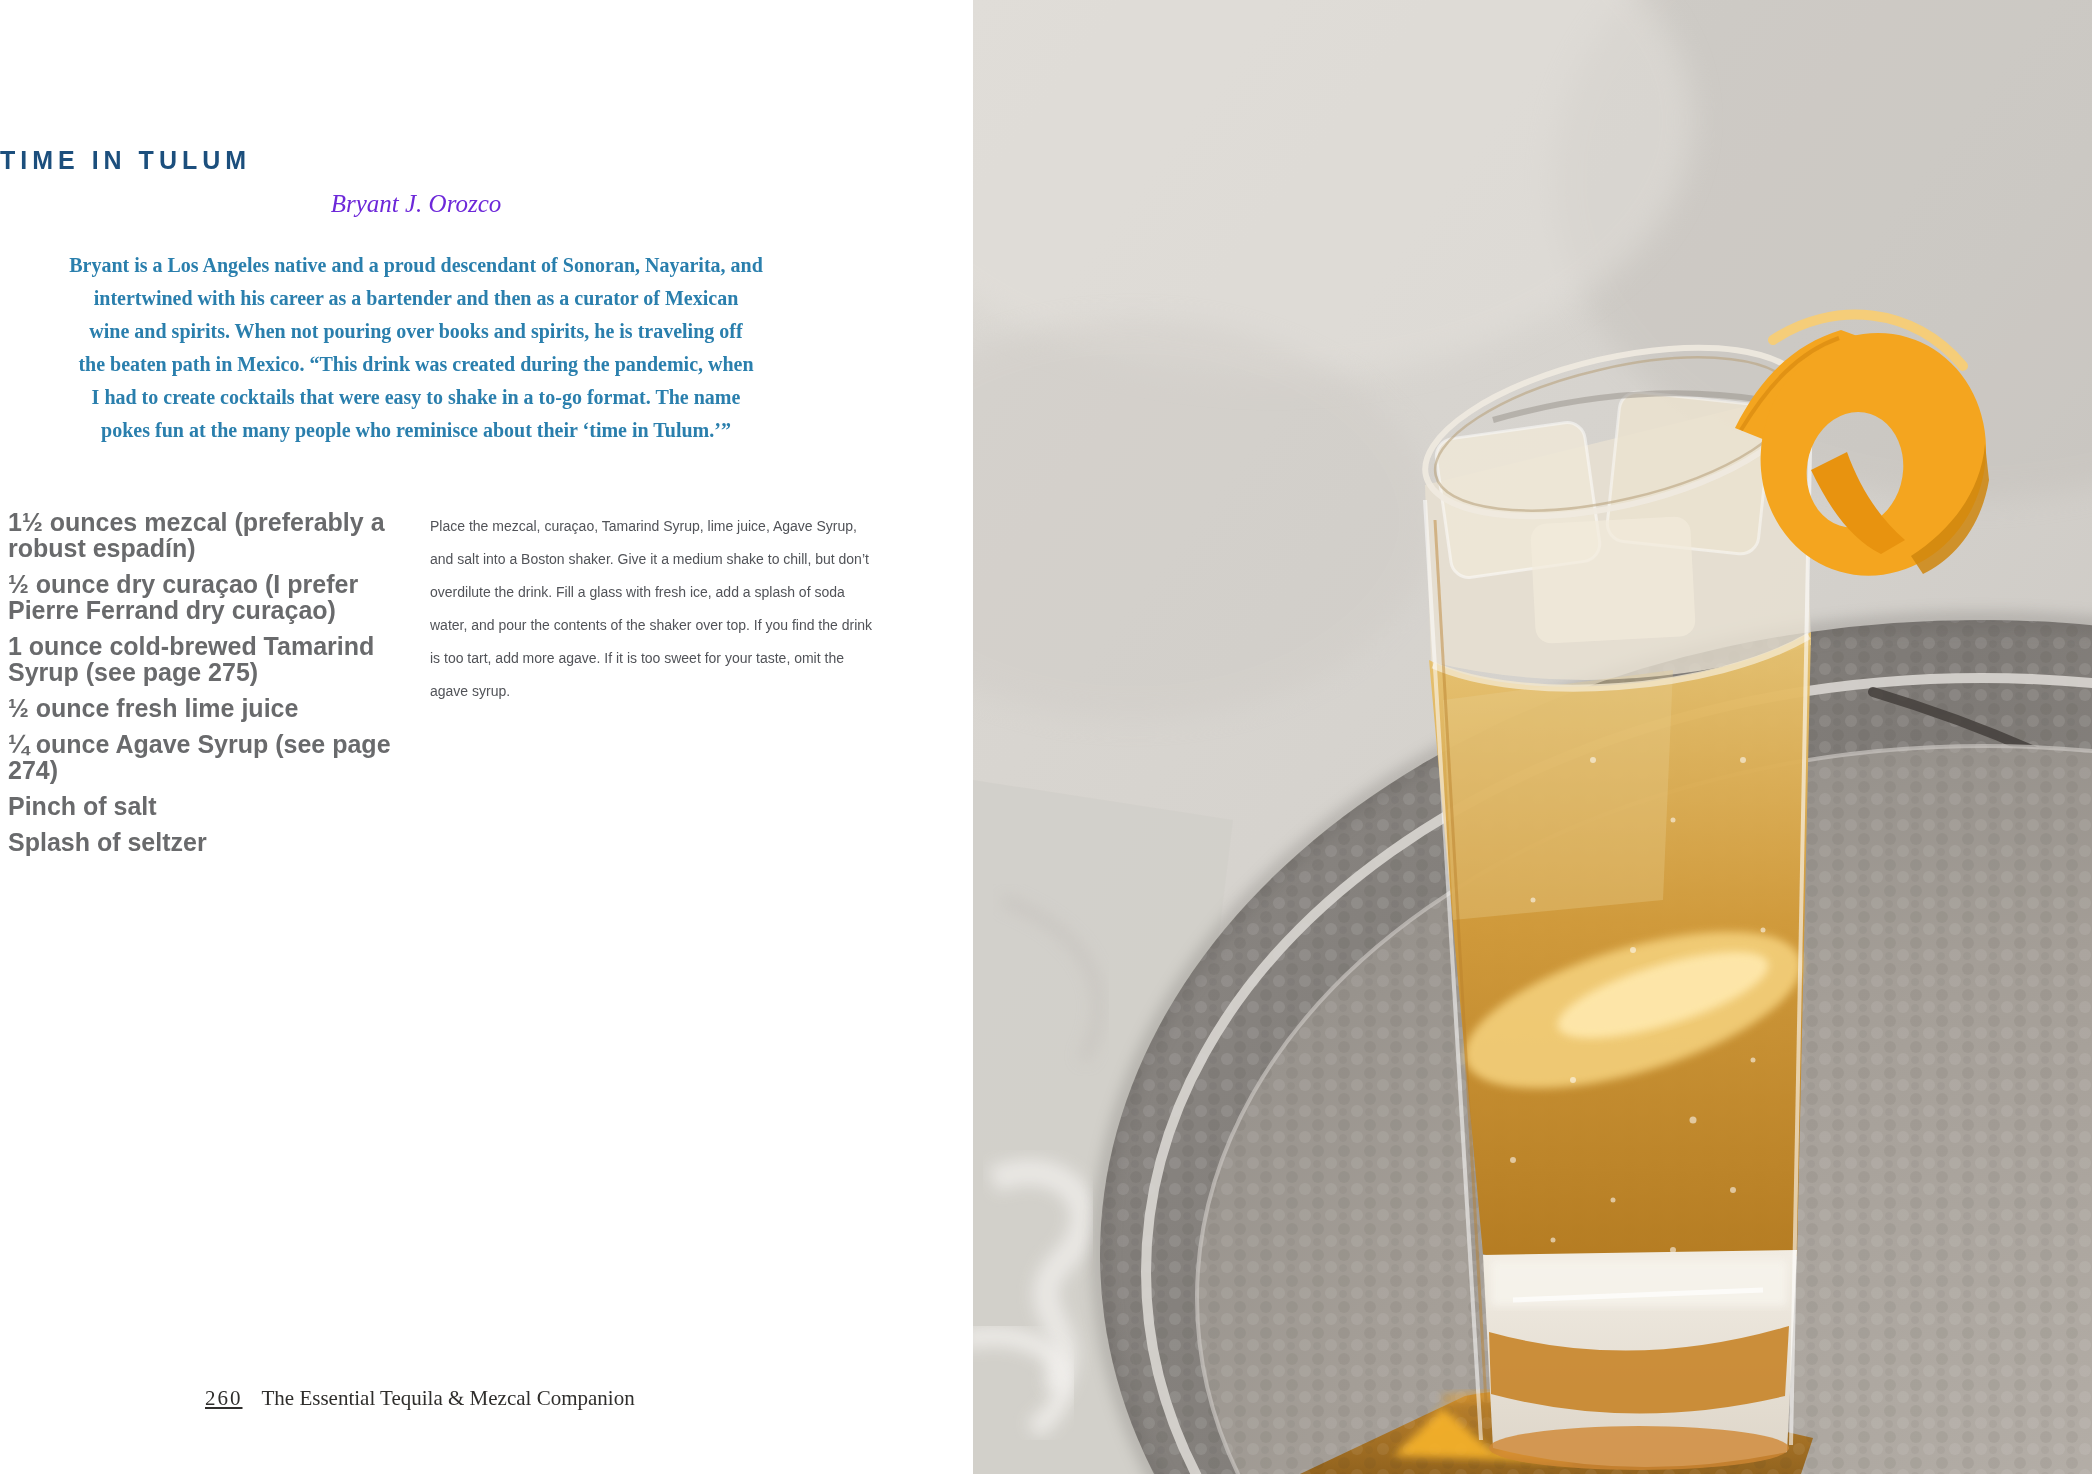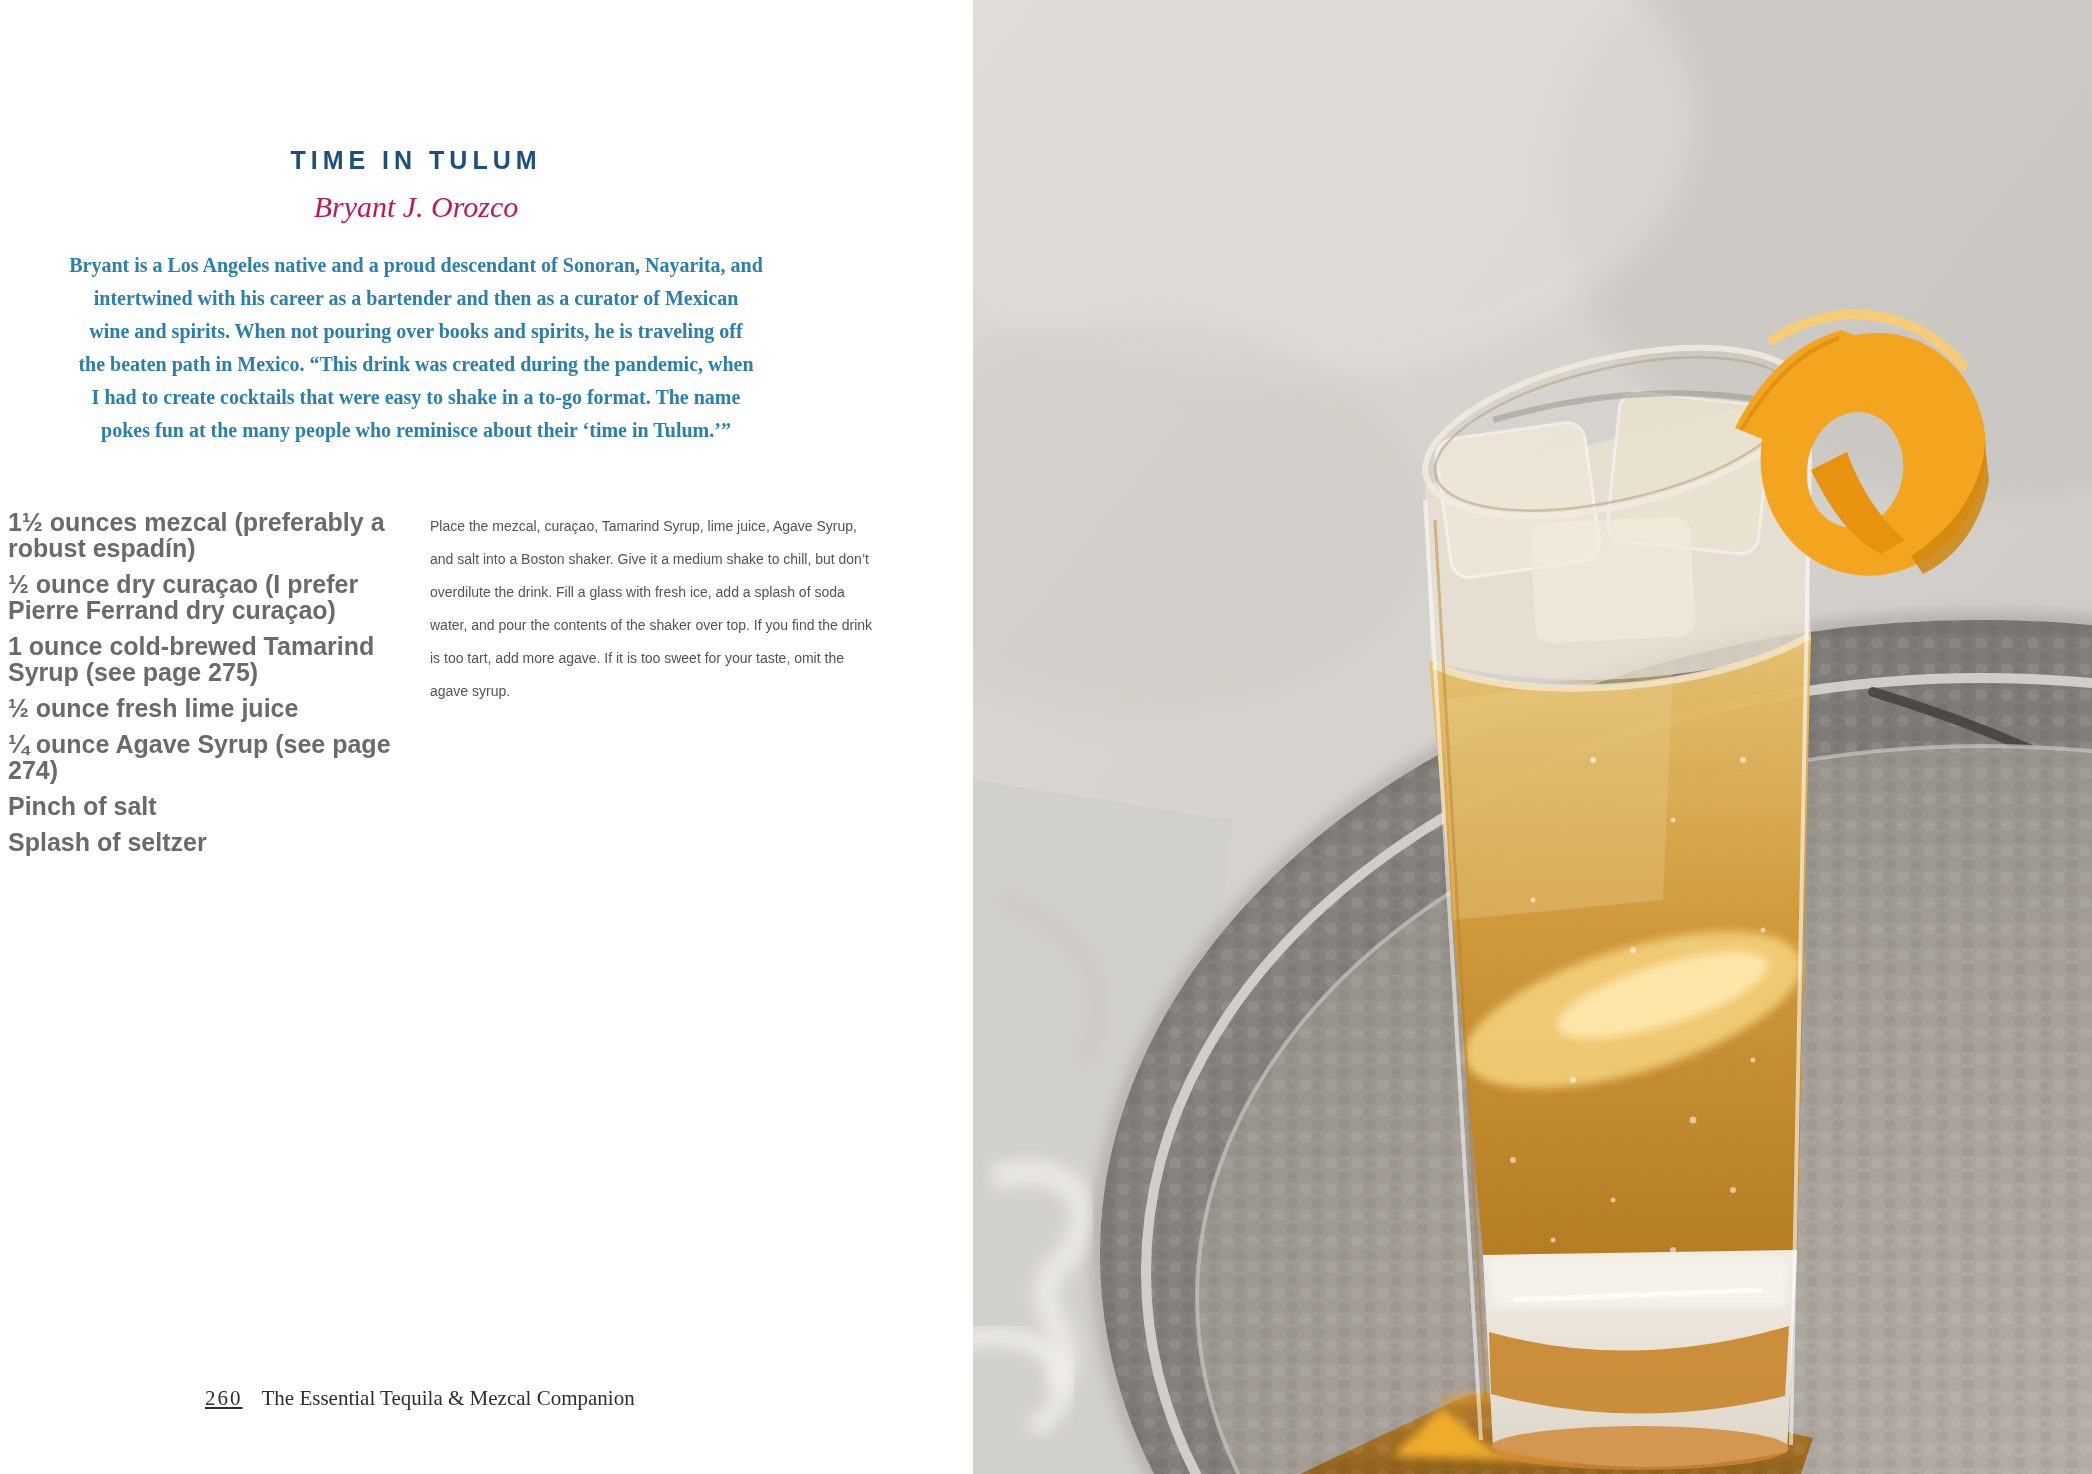--- a/index.html
+++ b/index.html
@@ -1,23 +1,23 @@
 <!DOCTYPE html>
 <html><head>
 <meta charset="utf-8">
 <style>
   html,body{margin:0;padding:0;background:#ffffff;}
   .spread{position:relative;width:2092px;height:1474px;background:#ffffff;overflow:hidden;
           font-family:"Liberation Sans", sans-serif;}
   .left-page{position:absolute;left:0;top:0;width:973px;height:1474px;background:#ffffff;}
-  .recipe-title{position:absolute;top:146px;left:0;width:832px;text-align:center;
+  .recipe-title{position:absolute;top:146px;left:0;width:832px;text-align:left;
     font-family:"Liberation Sans",sans-serif;font-weight:bold;font-size:25px;
     letter-spacing:5px;color:#1c4f7d;}
   .recipe-author{position:absolute;top:190px;left:0;width:832px;text-align:center;
-    font-family:"Liberation Serif",serif;font-style:italic;font-size:30px;color:#be185d;}
+    font-family:"Liberation Serif",serif;font-style:italic;font-size:25px;color:#6d28d9;}
   .recipe-intro{position:absolute;top:249px;left:0;width:832px;text-align:center;
     font-family:"Liberation Serif",serif;font-weight:bold;font-size:20px;line-height:33px;
     color:#2a7fad;}
   .intro-line{white-space:nowrap;}
   .ingredients{position:absolute;left:8px;top:509px;width:400px;
     font-family:"Liberation Sans",sans-serif;font-weight:bold;font-size:25px;line-height:26px;
     color:#696a6c;}
   .ingredient-item{margin-bottom:10px;}
   .instructions{position:absolute;left:430px;top:510px;width:447px;
     font-family:"Liberation Sans",sans-serif;font-size:14px;line-height:33px;color:#515358;}

